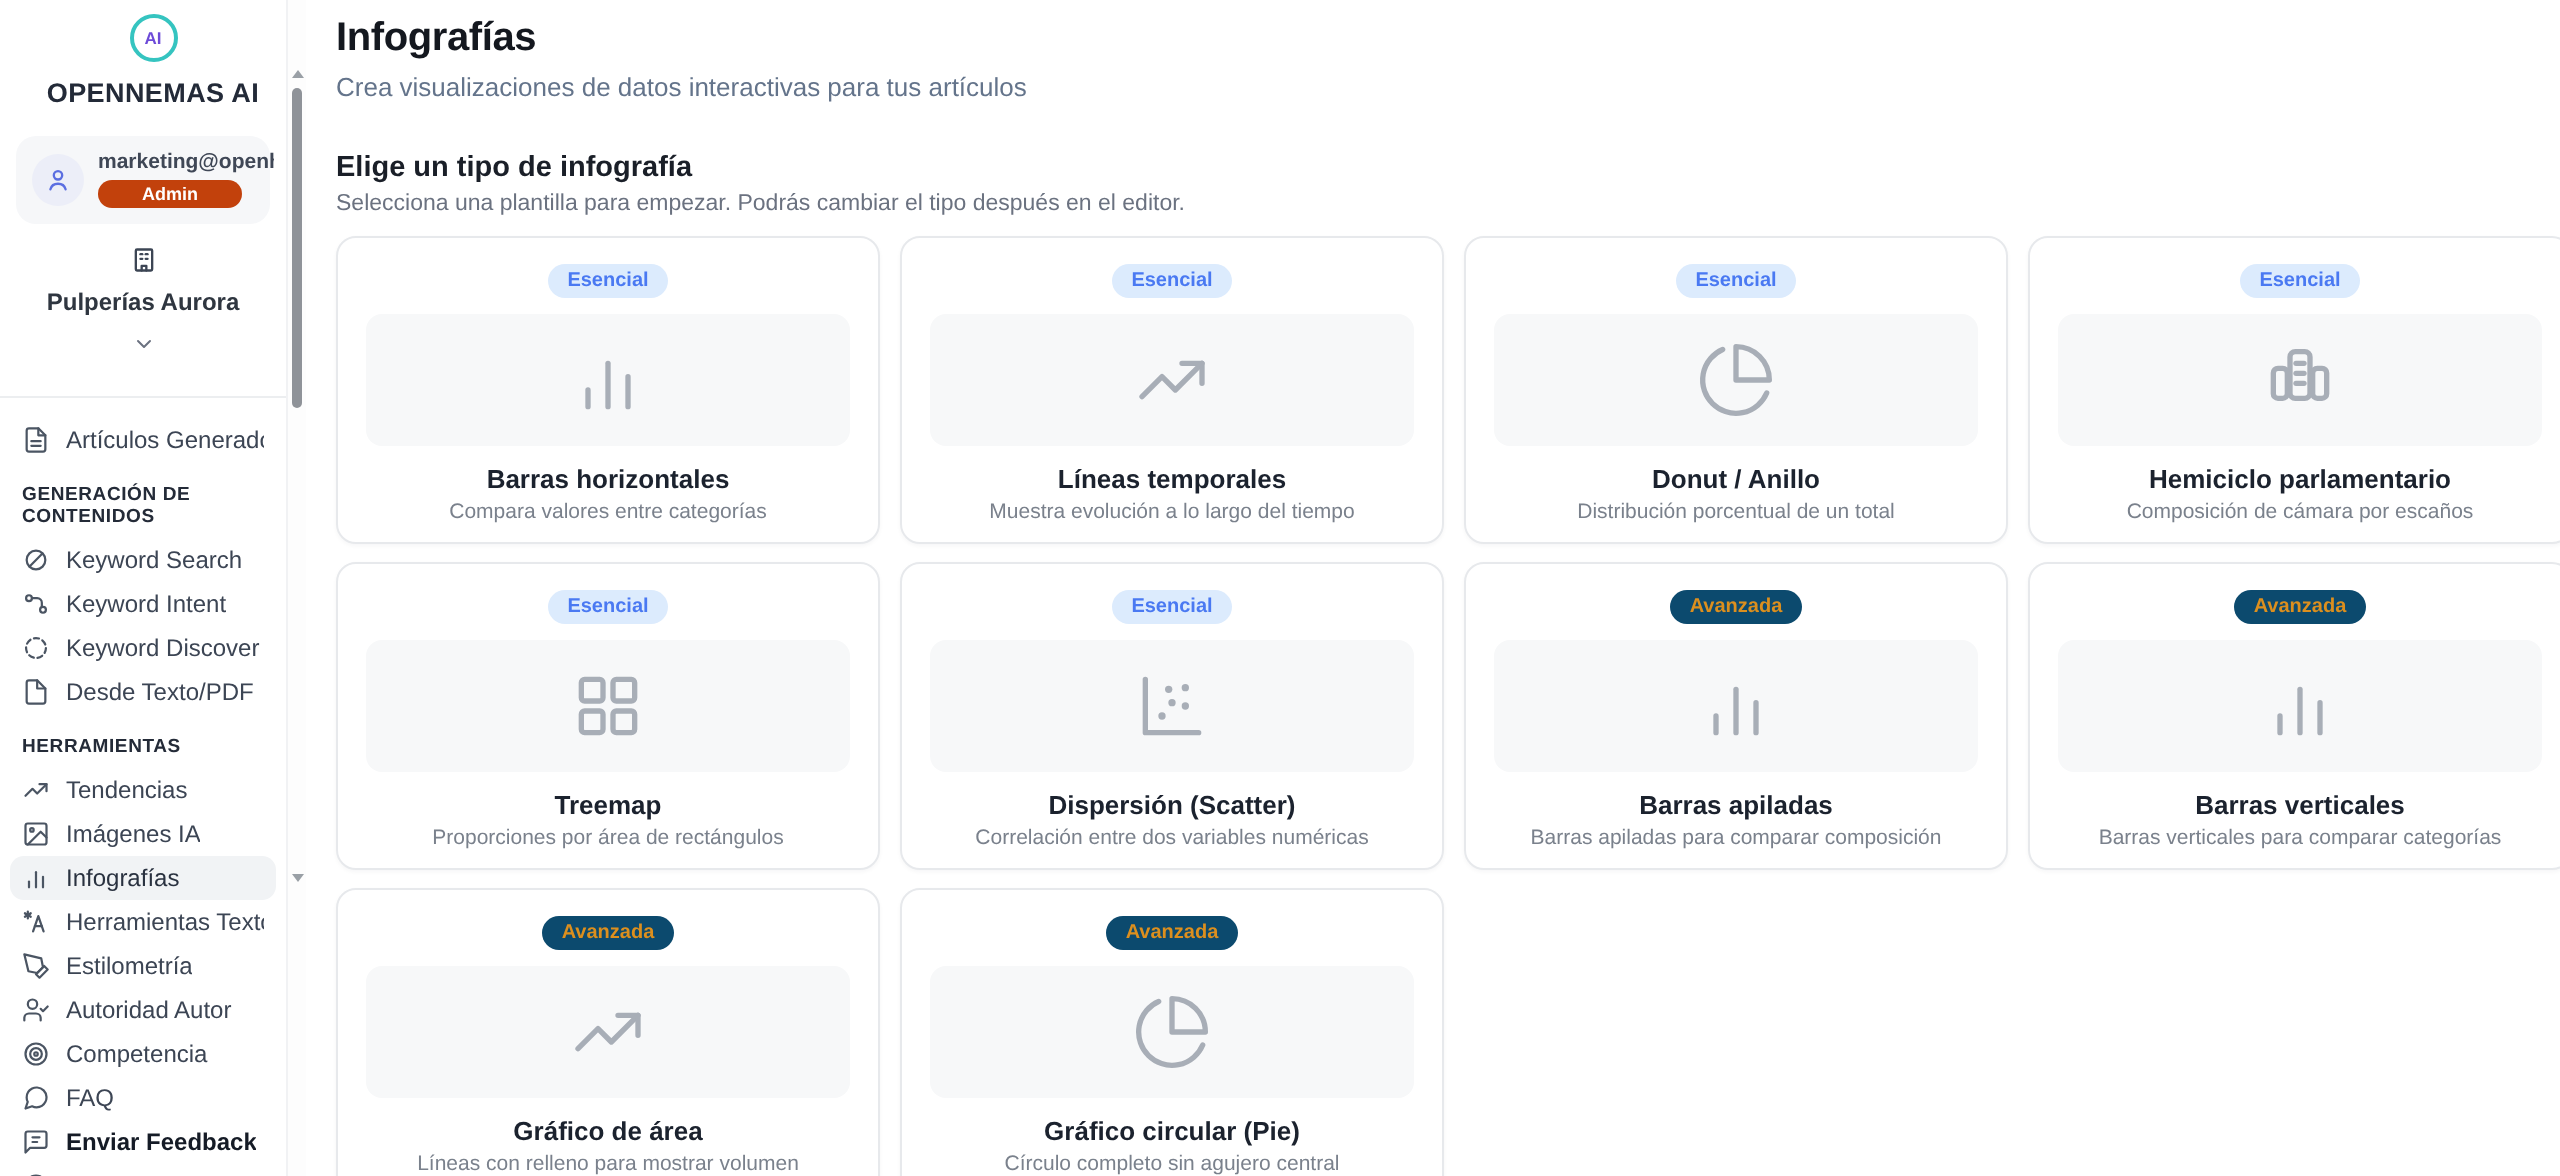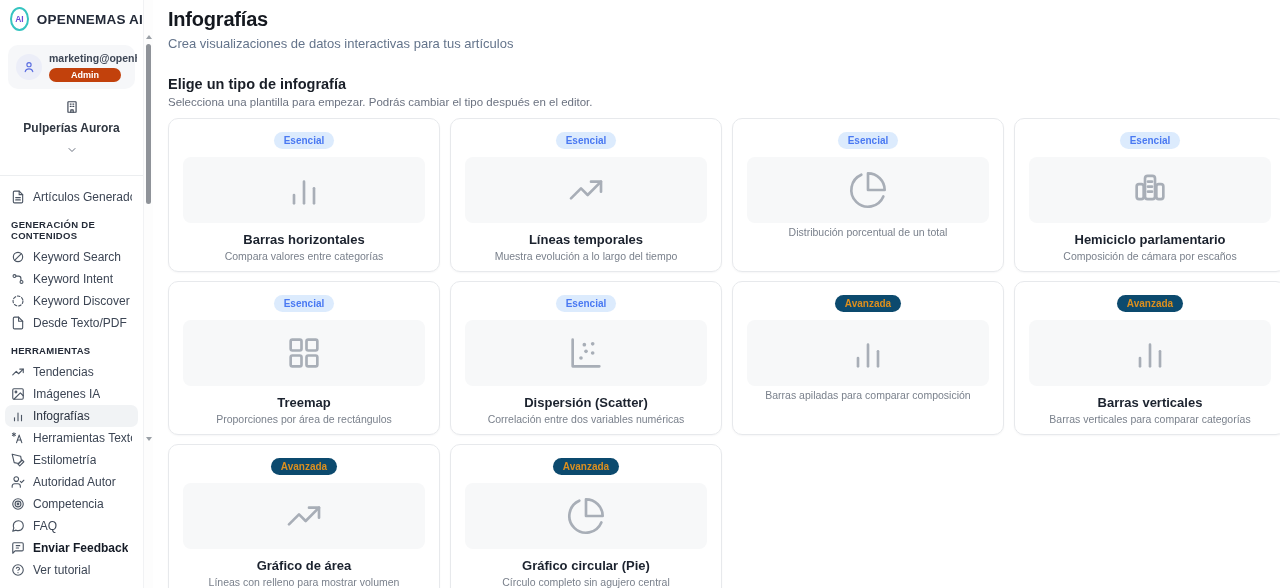--- a/index.html
+++ b/index.html
@@ -1,21 +1,21 @@
 <!DOCTYPE html>
 <html><head>
 <meta charset="utf-8">
 <style>
   * { box-sizing: border-box; margin: 0; padding: 0; }
   html,body { width:1280px; height:588px; overflow:hidden; background:#fff;
     font-family:"Liberation Sans","DejaVu Sans",sans-serif; color:#1f2430; }
 
   
   .sidebar { position:fixed; left:0; top:0; width:143px; height:588px; background:#fff; }
-  .logo-row { display:flex; align-items:center; gap:8px; padding:7px 0 7px 10px; }
+  .logo-row { display:flex; align-items:center; gap:8px; padding:7px 0 7px 10px;flex-direction:column; }
   .logo-circle { width:24px; height:24px; border-radius:50%; border:2px solid #35c4c0;
     display:flex; align-items:center; justify-content:center; font-size:8.5px; font-weight:700; color:#6d4bd8; }
   .logo-name { font-size:13.5px; font-weight:800; color:#232a38; letter-spacing:.2px; white-space:nowrap; }
 
   .user-card { margin:7px 8px 4px 8px; background:#f6f7f9; border-radius:10px; padding:7px 8px;
     display:flex; align-items:center; gap:7px; }
   .avatar { width:26px; height:26px; min-width:26px; border-radius:50%; background:#eceef8; color:#5b6ee1;
     display:flex; align-items:center; justify-content:center; }
   .avatar svg { width:14px; height:14px; }
   .user-email { font-size:10.5px; font-weight:700; color:#3f4756; max-width:88px;
@@ -368,20 +368,21 @@
       <div class="card">
         <span class="badge essential">Esencial</span>
         <div class="preview">
           <span class="preview-icon">
             <svg viewBox="0 0 24 24" fill="none" stroke="currentColor" stroke-width="2" stroke-linecap="round" stroke-linejoin="round">
               <path d="M21.21 15.89A10 10 0 1 1 8 2.83"></path>
               <path d="M22 12A10 10 0 0 0 12 2v10z"></path>
             </svg>
           </span>
         </div>
+        <div class="card-title">Donut / Anillo</div>
         <div class="card-desc">Distribución porcentual de un total</div>
       </div>
 
       <div class="card">
         <span class="badge essential">Esencial</span>
         <div class="preview">
           <span class="preview-icon">
             <svg viewBox="0 0 24 24" fill="none" stroke="currentColor" stroke-width="2" stroke-linecap="round" stroke-linejoin="round">
               <rect x="9" y="3.5" width="6" height="14" rx="1.6"></rect>
               <rect x="4" y="8.5" width="4.2" height="9" rx="1.4"></rect>
@@ -434,20 +435,21 @@
         <span class="badge advanced">Avanzada</span>
         <div class="preview">
           <span class="preview-icon">
             <svg viewBox="0 0 24 24" fill="none" stroke="currentColor" stroke-width="2" stroke-linecap="round" stroke-linejoin="round">
               <line x1="6" y1="20" x2="6" y2="15"></line>
               <line x1="12" y1="20" x2="12" y2="7"></line>
               <line x1="18" y1="20" x2="18" y2="11"></line>
             </svg>
           </span>
         </div>
+        <div class="card-title">Barras apiladas</div>
         <div class="card-desc">Barras apiladas para comparar composición</div>
       </div>
 
       <div class="card">
         <span class="badge advanced">Avanzada</span>
         <div class="preview">
           <span class="preview-icon">
             <svg viewBox="0 0 24 24" fill="none" stroke="currentColor" stroke-width="2" stroke-linecap="round" stroke-linejoin="round">
               <line x1="6" y1="20" x2="6" y2="15"></line>
               <line x1="12" y1="20" x2="12" y2="7"></line>

